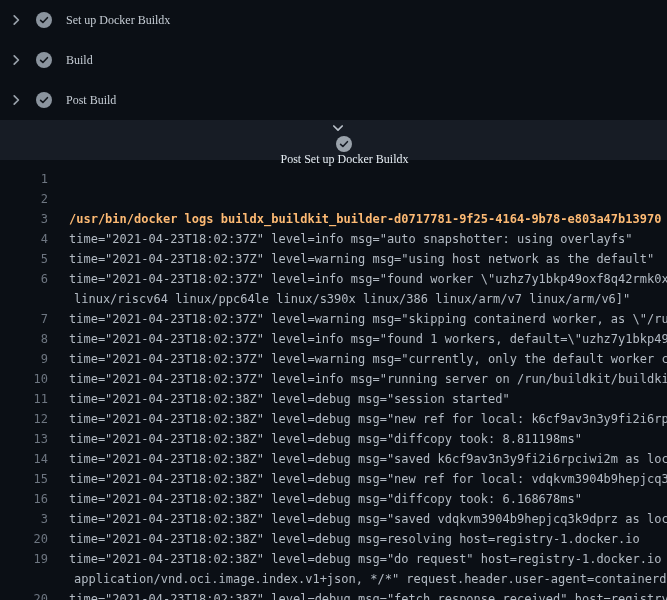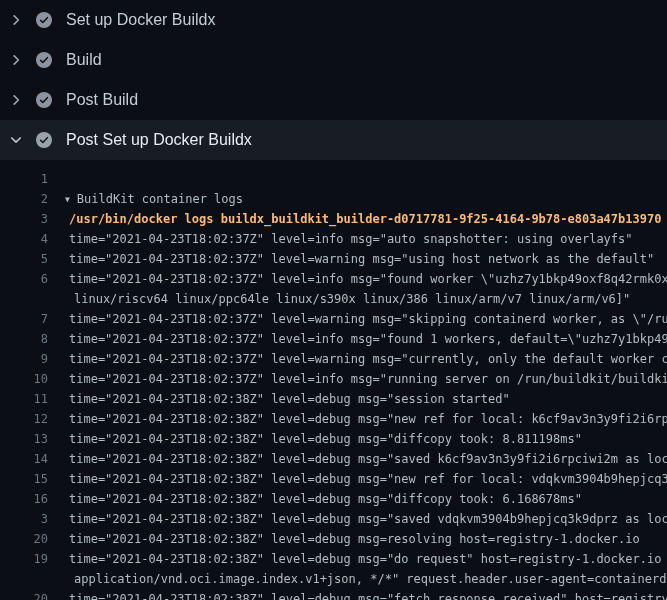--- a/index.html
+++ b/index.html
@@ -12,28 +12,29 @@
     font-family:"Liberation Sans", sans-serif;
   }
   
   .steps { width:100%; }
   .step {
     height:40px;
     display:flex; align-items:center;
     padding-left:8px;
     cursor:pointer;
   }
-  .step.expanded { background:#171c25; }
+  .step.expanded { background:#171c25;flex-direction:column; }
   .chev { width:16px; height:16px; flex:none; display:flex; align-items:center; justify-content:center; }
   .check { width:16px; height:16px; flex:none; margin-left:12px; display:flex; align-items:center; justify-content:center; }
   .step-label {
     margin-left:14px;
-    font-size:16px;
+    font-size:12px;
     color:#c6cdd5;
     white-space:nowrap;
+    font-family:Liberation Serif, serif;
   }
   .step.expanded .step-label { color:#e6edf3; }
   
   .log {
     padding-top:9px;
     font-family:"DejaVu Sans Mono", monospace;
     font-size:12px;
     color:#b3bbc4;
   }
   .lrow {
@@ -129,21 +130,21 @@
       </span>
       <span class="step-label">Post Set up Docker Buildx</span>
     </div>
 
   </div>
 
   <div class="log">
 
     <div class="lrow"><span class="ln">1</span></div>
 
-    <div class="lrow"><span class="ln">2</span><span class="lt g1"><span class="tri">▼</span><span>BuildKit container logs</span></span></div>
+    <div class="lrow"><span class="ln">2</span></div>
 
     <div class="lrow"><span class="ln">3</span><span class="lt cmd">/usr/bin/docker logs buildx_buildkit_builder-d0717781-9f25-4164-9b78-e803a47b13970</span></div>
 
     <div class="lrow"><span class="ln">4</span><span class="lt">time="2021-04-23T18:02:37Z" level=info msg="auto snapshotter: using overlayfs"</span></div>
 
     <div class="lrow"><span class="ln">5</span><span class="lt">time="2021-04-23T18:02:37Z" level=warning msg="using host network as the default"</span></div>
 
     <div class="lrow"><span class="ln">6</span><span class="lt">time="2021-04-23T18:02:37Z" level=info msg="found worker \"uzhz7y1bkp49oxf8q42rmk0xj</span></div>
 
     <div class="lrow"><span class="ln"></span><span class="lt cont">linux/riscv64 linux/ppc64le linux/s390x linux/386 linux/arm/v7 linux/arm/v6]"</span></div>

